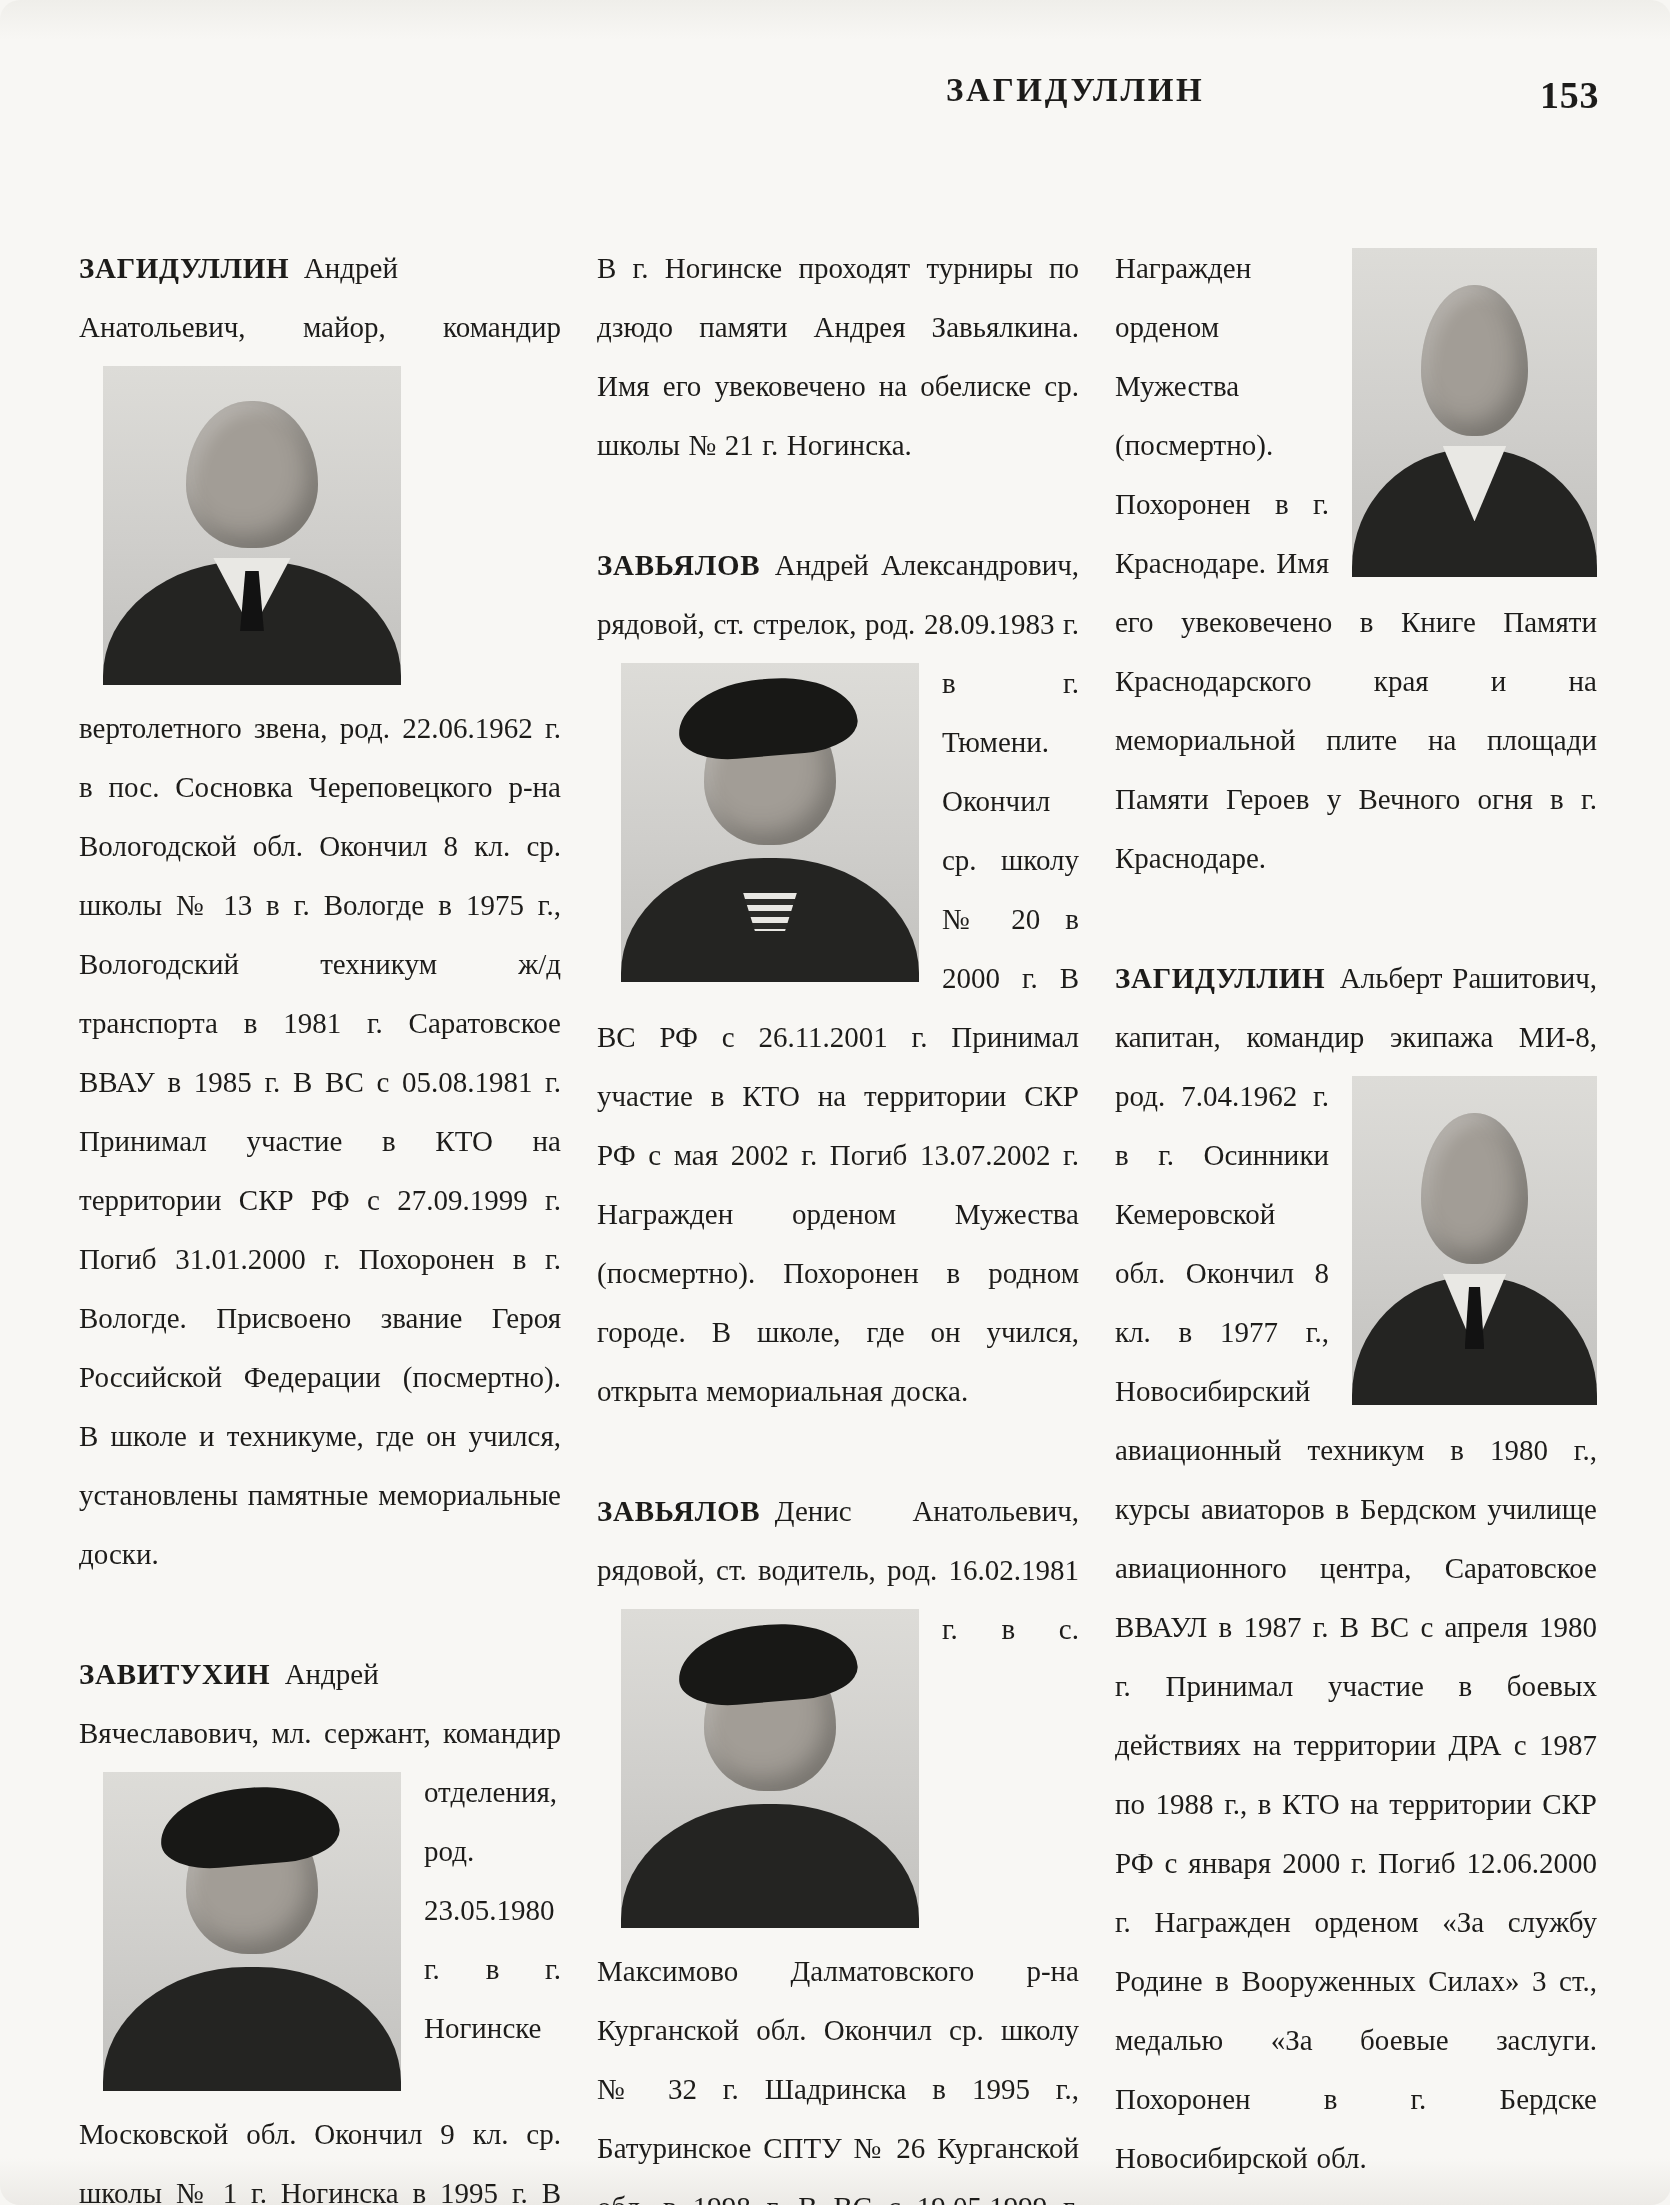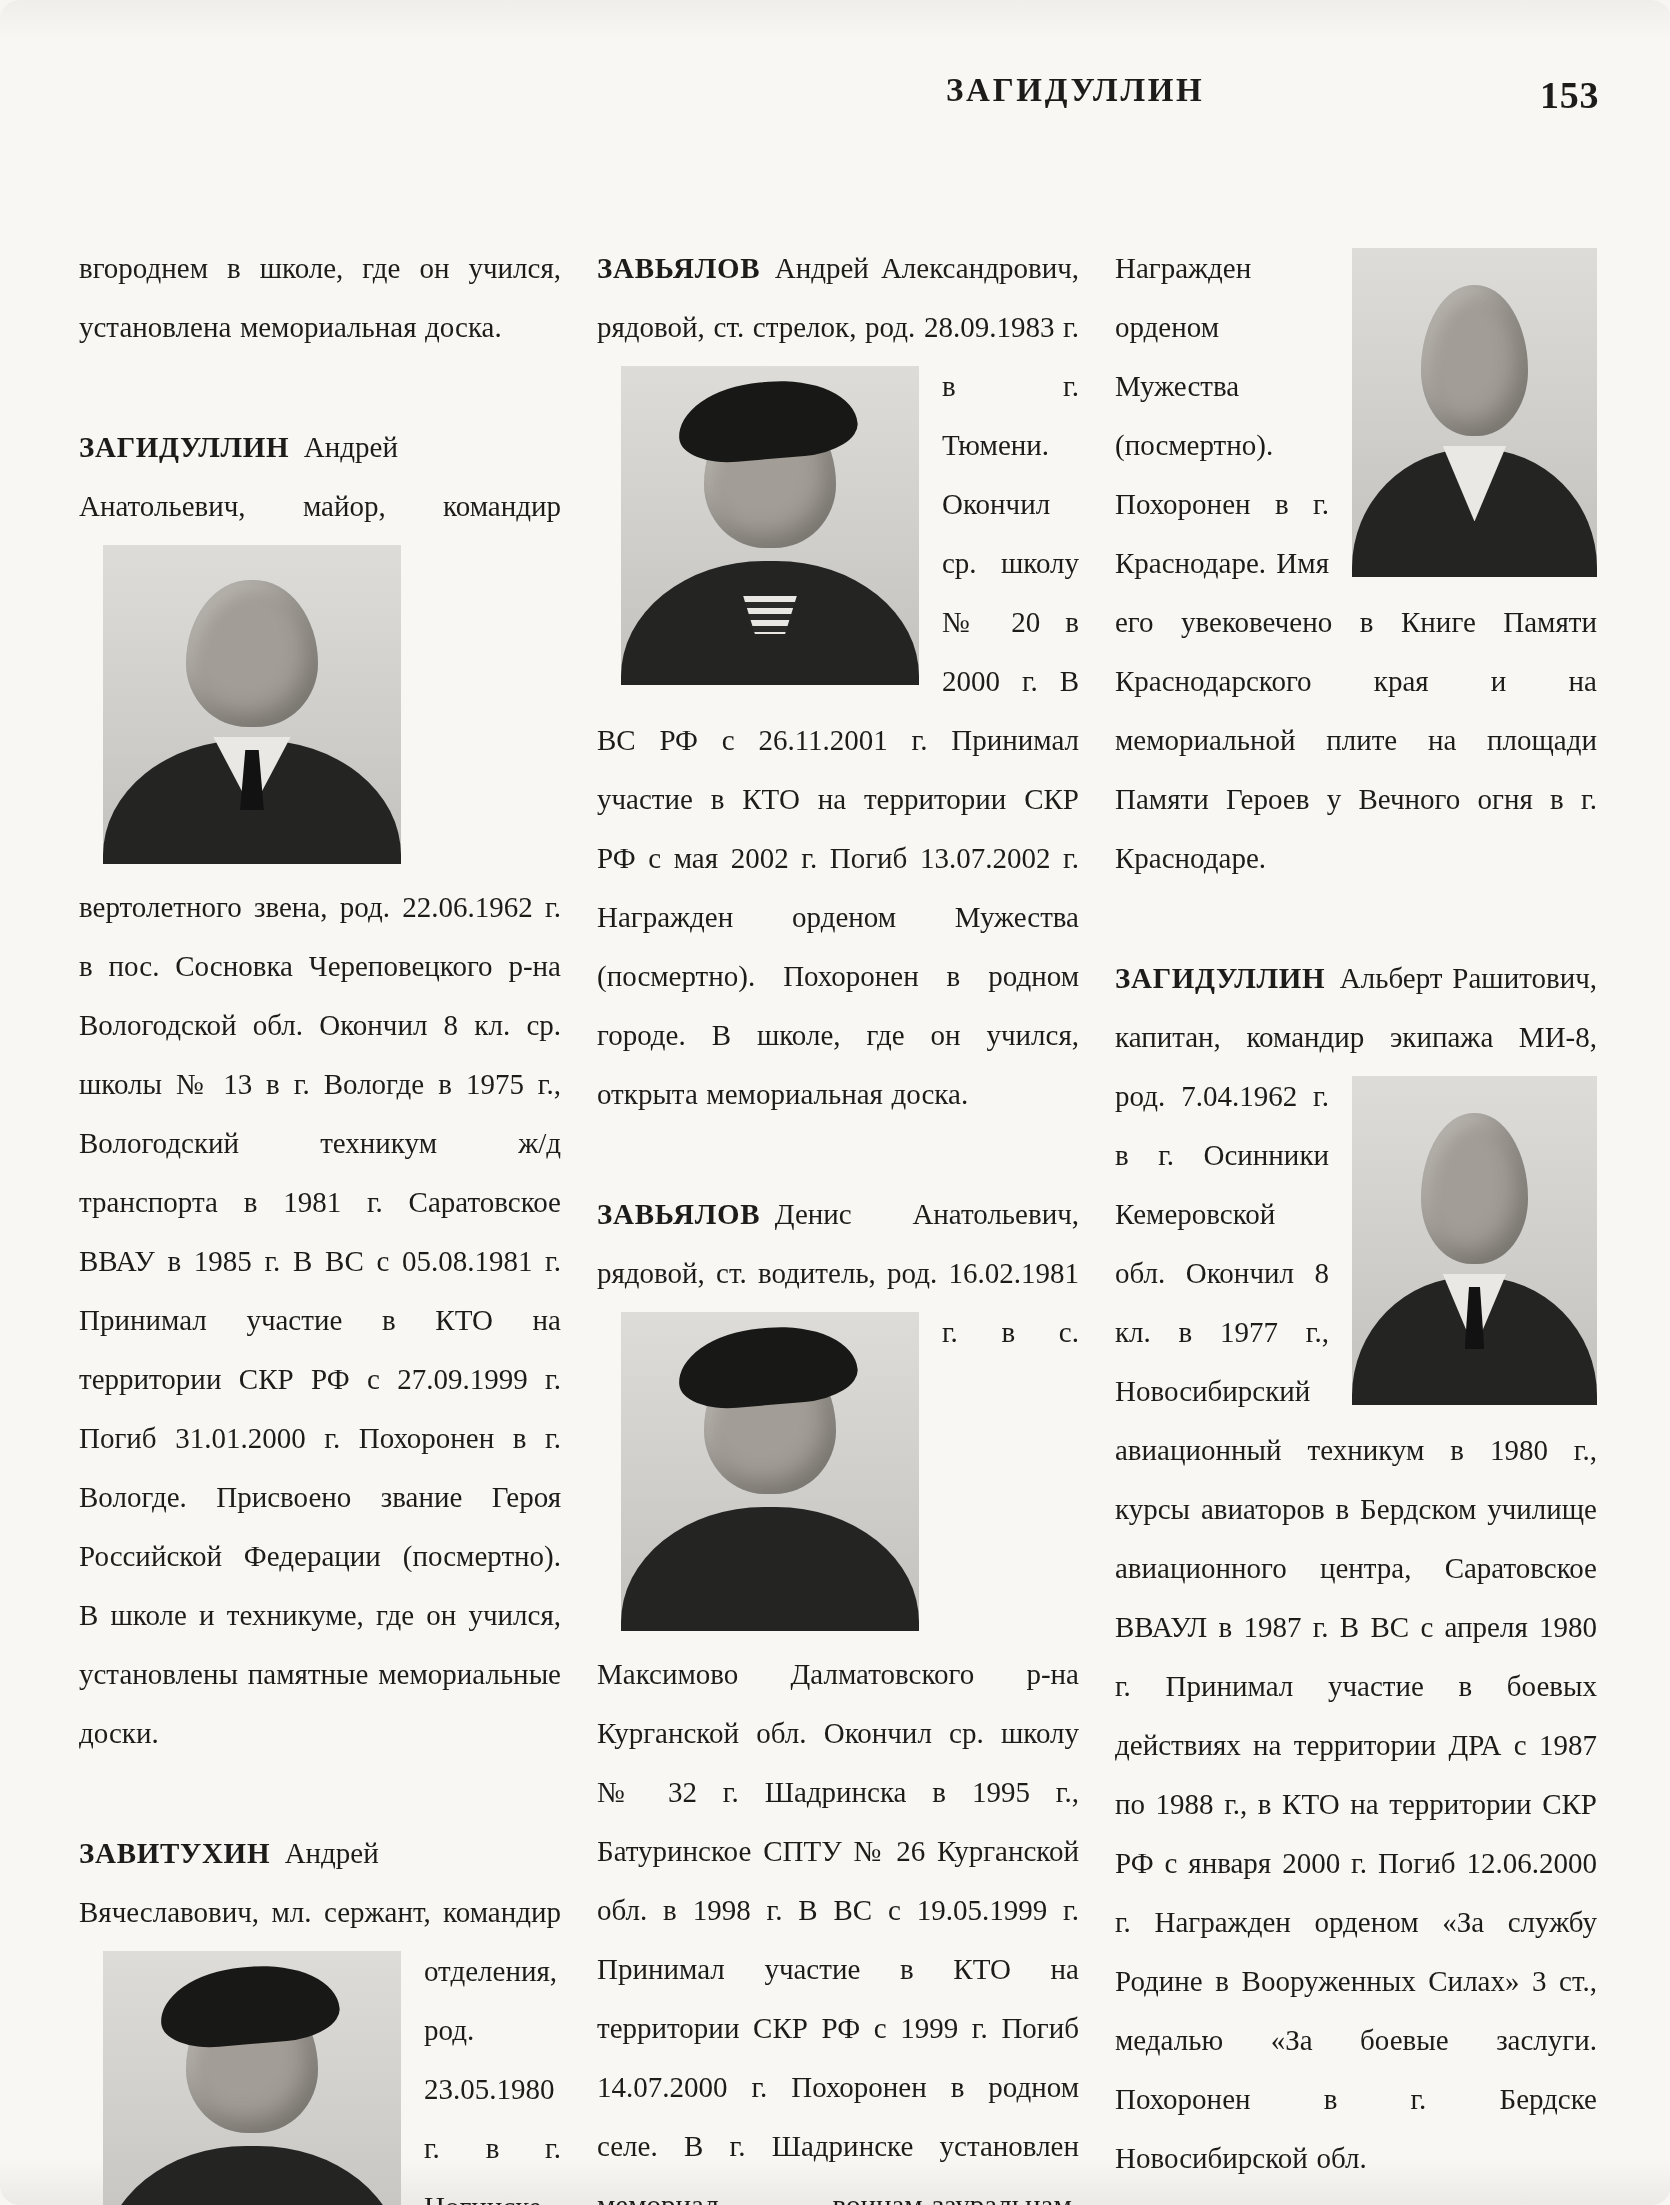--- a/index.html
+++ b/index.html
@@ -76,36 +76,36 @@
 </head>
 <body>
 
 <div class="page">
   <div class="running-head">
     <span class="head-word">ЗАГИДУЛЛИН</span>
     <span class="page-num">153</span>
   </div>
   <div class="cols">
       <div class="col">
-        <p class="block">вгороднем в школе, где он учился, установлена мемориальная доска. </p>
         <p class="block"><span class="surname">ЗАГИДУЛЛИН</span> Андрей Анатольевич, майор, командир <span class="photo left officer">
             <span class="bg" style="display: block;"></span>
             <span class="hd" style="display: block;"></span>
             <span class="torso" style="display: block;"></span>
             <span class="collar" style="display: block;"></span>
             <span class="tie" style="display: block;"></span>
           </span>вертолетного звена, род. 22.06.1962 г. в пос. Сосновка Череповецкого р-на Вологодской обл. Окончил 8 кл. ср. школы № 13 в г. Вологде в 1975 г., Вологодский техникум ж/д транспорта в 1981 г. Саратовское ВВАУ в 1985 г. В ВС с 05.08.1981 г. Принимал участие в КТО на территории СКР РФ с 27.09.1999 г. Погиб 31.01.2000 г. Похоронен в г. Вологде. Присвоено звание Героя Российской Федерации (посмертно). В школе и техникуме, где он учился, установлены памятные мемориальные доски.</p>
         <p class="block"><span class="surname">ЗАВИТУХИН</span> Андрей Вячеславович, мл. сержант, командир <span class="photo left beret">
             <span class="bg" style="display: block;"></span>
             <span class="hd" style="display: block;"></span>
             <span class="beret" style="display: block;"></span>
             <span class="torso" style="display: block;"></span>
           </span>отделения, род. 23.05.1980 г. в г. Ногинске Московской обл. Окончил 9 кл. ср. школы № 1 г. Ногинска в 1995 г. В этом же году поступил работать на завод топливной аппаратуры и одновременно учился в ШРМ № 2, которую окончил в 1998 г. Работал в ЗАО «ПОГАТ» автослесарем. В ВС РФ с 29.06.1998 г. Принимал участие в КТО на территории СКР РФ. Погиб 4.01.2000 г. Присвоено звание Героя Российской Федерации (посмертно). Награжден двумя медалями Жукова. Похоронен в родном городе. В память об Андрее Завьялкине школа № 1, где он учился, названа его именем. На доме, где он проживал, установлена мемориальная доска.</p>
       </div>
       <div class="col">
+        <p class="block">В г. Ногинске проходят турниры по дзюдо памяти Андрея Завьялкина. Имя его увековечено на обелиске ср. школы № 21 г. Ногинска. </p>
         <p class="block"><span class="surname">ЗАВЬЯЛОВ</span> Андрей Александрович, рядовой, ст. стрелок, род. <span class="photo left beret stripes-v">
             <span class="bg" style="display: block;"></span>
             <span class="hd" style="display: block;"></span>
             <span class="beret" style="display: block;"></span>
             <span class="torso" style="display: block;"></span>
             <span class="stripes" style="display: block;"></span>
           </span>28.09.1983 г. в г. Тюмени. Окончил ср. школу № 20 в 2000 г. В ВС РФ с 26.11.2001 г. Принимал участие в КТО на территории СКР РФ с мая 2002 г. Погиб 13.07.2002 г. Награжден орденом Мужества (посмертно). Похоронен в родном городе. В школе, где он учился, открыта мемориальная доска.</p>
         <p class="block"><span class="surname">ЗАВЬЯЛОВ</span> Денис Анатольевич, рядовой, ст. водитель, род. <span class="photo left beret">
             <span class="bg" style="display: block;"></span>
             <span class="hd" style="display: block;"></span>

